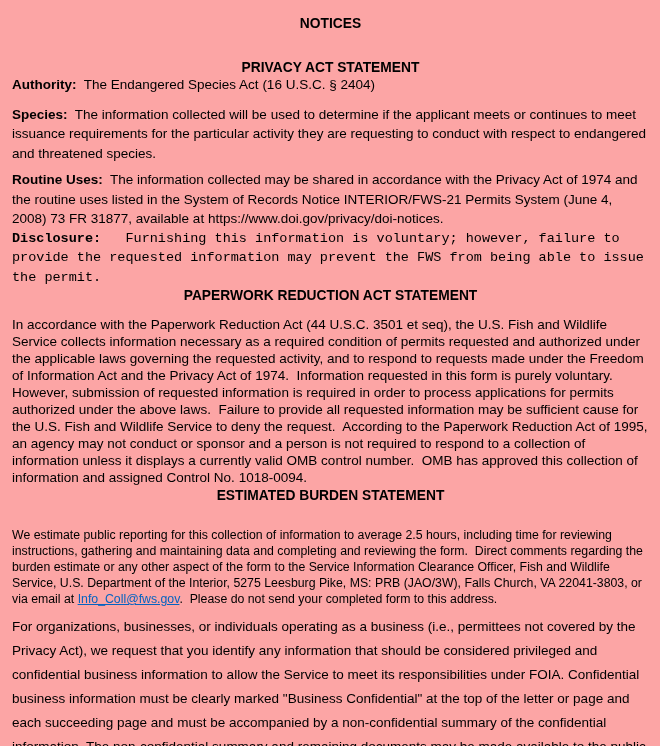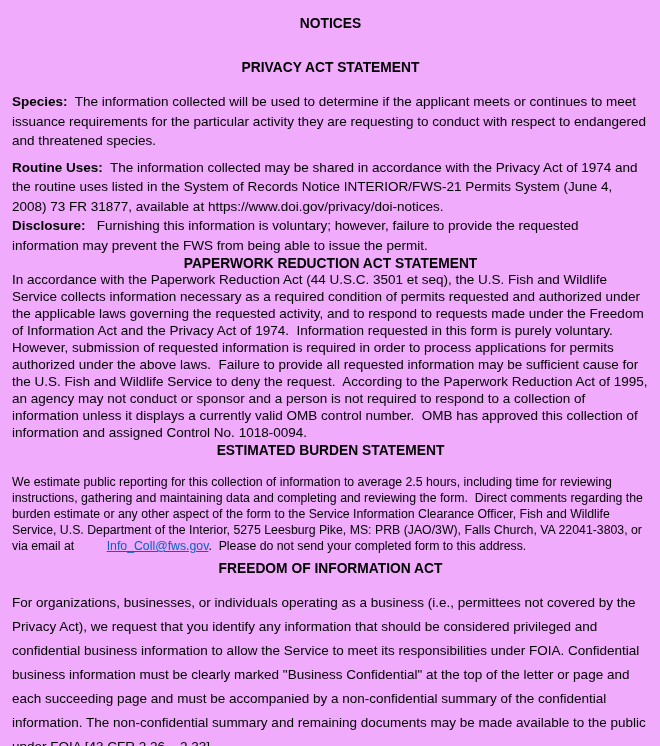--- a/index.html
+++ b/index.html
@@ -12,21 +12,21 @@
     height: 746px;
     overflow: hidden;
     color: #000000;
     font-family: "Liberation Sans", "DejaVu Sans", sans-serif;
   }
   .page {
     box-sizing: border-box;
     width: 660px;
     height: 746px;
     padding: 17px 11px 0 12px;
-    background: #f0abfc;
+    background: #fca5a5;
   }
   .hd {
     font-size: 13.8px;
     font-weight: bold;
     line-height: 14px;
     text-align: center;
     margin: 0;
   }
   p {
     margin: 0;
@@ -37,48 +37,48 @@
   .it { }
 
   
   .lh-privacy { line-height: 19.5px; }
   .lh-pra     { line-height: 17px; }
   .lh-burden  { line-height: 16px; font-size: 12.3px; }
   .lh-foia    { line-height: 24px; }
 
   
   .m-title      { margin-bottom: 30px; }
-  .m-privacy-h  { margin-bottom: 17px; }
+  .m-privacy-h  { }
   .m-authority  { margin-bottom: 10px; }
   .m-purpose    { margin-bottom: 7px; }
   .m-routine    { }
-  .m-disclosure { margin-bottom: 2px; }
-  .m-pra-h      { }
+  .m-disclosure { margin-bottom: 2px; font-family: Liberation Mono, monospace; }
+  .m-pra-h      { margin-bottom: 13px; }
   .m-pra        { margin-bottom: 3px; }
-  .m-burden-h   { margin-bottom: 16px; }
+  .m-burden-h   { margin-bottom: 24px; }
   .m-burden     { margin-bottom: 8px; }
   .m-foia-h     { margin-bottom: 15px; }
 
   a.email-link {
     color: var(--link-blue, #0563C1);
     text-decoration: underline;
     cursor: pointer;
-    margin-left: 29px;
   }
 </style>
 </head>
 <body>
 
 <div class="page">
 
   <h1 class="hd m-title">NOTICES</h1>
 
   <section>
     <h2 class="hd m-privacy-h">PRIVACY ACT STATEMENT</h2>
 
+    <p class="lh-privacy m-authority"><b>Authority:</b><span>  The Endangered Species Act (16 U.S.C. § 2404)</span></p>
 
     <p class="lh-privacy m-purpose"><b>Species:</b><span>  The information collected will be used to determine if the applicant meets or continues to meet issuance requirements for the particular activity they are requesting to conduct with respect to endangered and threatened species.</span></p>
 
     <p class="lh-privacy m-routine"><b>Routine Uses:</b><span>  The information collected may be shared in accordance with the Privacy Act of 1974 and the routine uses listed in the System of Records Notice INTERIOR/FWS-21 Permits System (June 4, 2008) 73 FR 31877, available at https://www.doi.gov/privacy/doi-notices.</span></p>
 
     <p class="lh-privacy m-disclosure"><b>Disclosure:</b><span>   Furnishing this information is voluntary; however, failure to provide the requested information may prevent the FWS from being able to issue the permit.</span></p>
   </section>
 
   <section>
     <h2 class="hd m-pra-h">PAPERWORK REDUCTION ACT STATEMENT</h2>
@@ -86,18 +86,17 @@
     <p class="lh-pra m-pra"><span>In accordance with the Paperwork Reduction Act (44 U.S.C. 3501 </span><span class="it">et seq</span><span>), the U.S. Fish and Wildlife Service collects information necessary as a required condition of permits requested and authorized under the applicable laws governing the requested activity, and to respond to requests made under the Freedom of Information Act and the Privacy Act of 1974.  Information requested in this form is purely voluntary.  However, submission of requested information is required in order to process applications for permits authorized under the above laws.  Failure to provide all requested information may be sufficient cause for the U.S. Fish and Wildlife Service to deny the request.  According to the Paperwork Reduction Act of 1995, an agency may not conduct or sponsor and a person is not required to respond to a collection of information unless it displays a currently valid OMB control number.  OMB has approved this collection of information and assigned Control No. 1018-0094.</span></p>
   </section>
 
   <section>
     <h2 class="hd m-burden-h">ESTIMATED BURDEN STATEMENT</h2>
 
     <p class="lh-burden m-burden"><span>We estimate public reporting for this collection of information to average 2.5 hours, including time for reviewing instructions, gathering and maintaining data and completing and reviewing the form.  Direct comments regarding the burden estimate or any other aspect of the form to the Service Information Clearance Officer, Fish and Wildlife Service, U.S. Department of the Interior, 5275 Leesburg Pike, MS: PRB (JAO/3W), Falls Church, VA 22041-3803, or via email at </span><a class="email-link">Info_Coll@fws.gov</a><span>.  Please do not send your completed form to this address.</span></p>
   </section>
 
   <section>
-    <h2 class="hd m-foia-h">FREEDOM OF INFORMATION ACT</h2>
 
     <p class="lh-foia">For organizations, businesses, or individuals operating as a business (i.e., permittees not covered by the Privacy Act), we request that you identify any information that should be considered privileged and confidential business information to allow the Service to meet its responsibilities under FOIA. Confidential business information must be clearly marked "Business Confidential" at the top of the letter or page and each succeeding page and must be accompanied by a non-confidential summary of the confidential information. The non-confidential summary and remaining documents may be made available to the public under FOIA [43 CFR 2.26 – 2.33].</p>
   </section>
 
 </div>
 
 </body></html>

